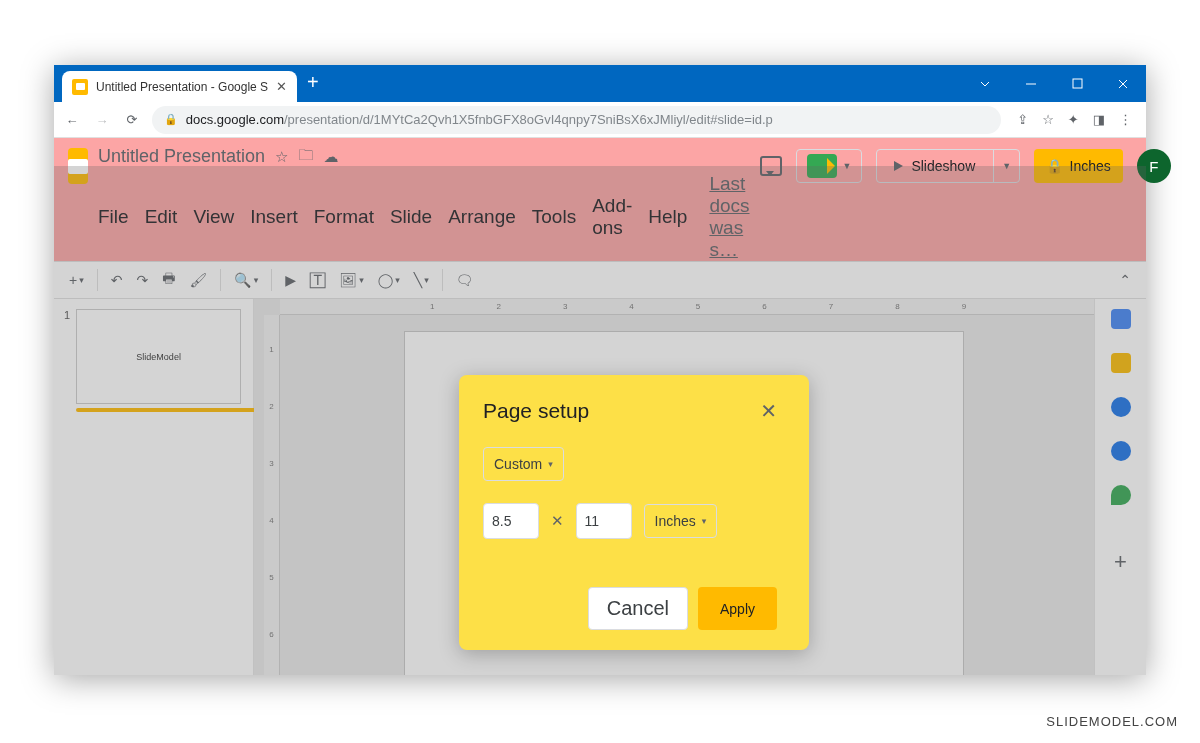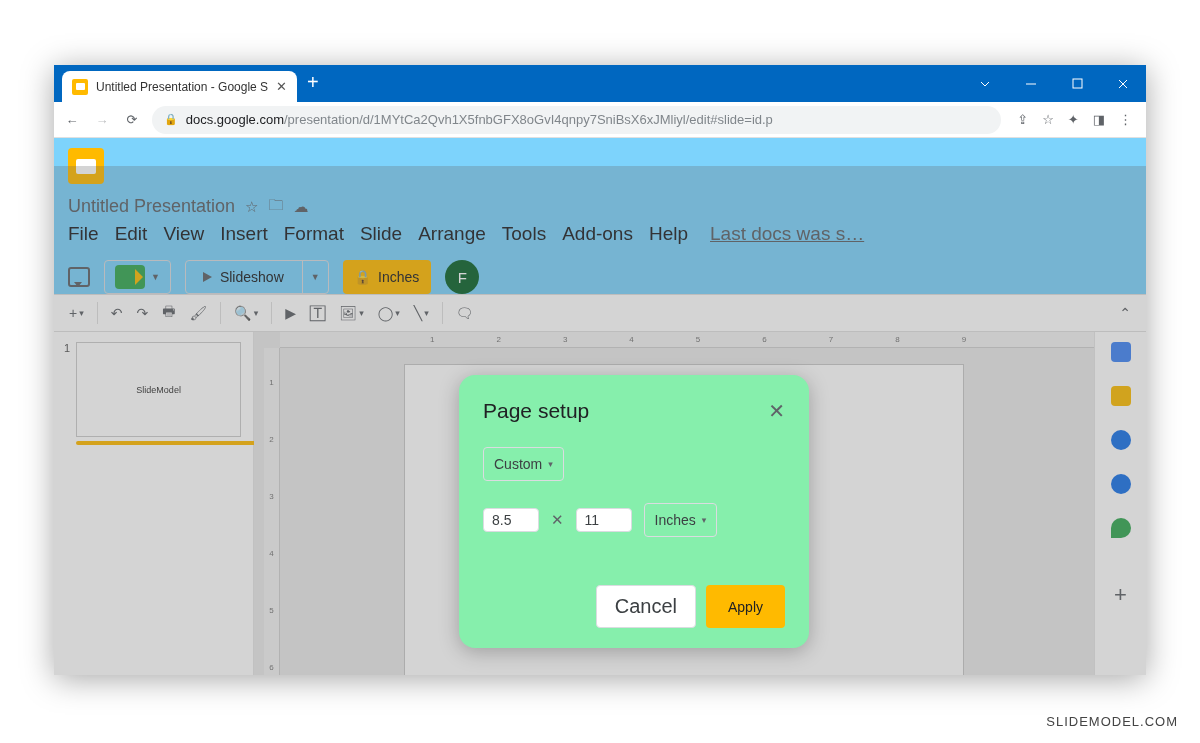--- a/index.html
+++ b/index.html
@@ -21,21 +21,21 @@
 
 .urlbar { height:36px; background:#fff; border-bottom:1px solid #e0e0e0; display:flex; align-items:center; padding:0 8px; gap:10px; font-size:13px; color:#5f6368; }
 .nav-icn { width:20px; display:flex; justify-content:center; align-items:center; color:#5f6368; }
 .url-box { flex:1; display:flex; align-items:center; gap:8px; background:#f1f3f4; border-radius:16px; height:28px; padding:0 12px; color:#202124; font-size:13px; }
 .url-box .lock { font-size:11px; color:#5f6368; }
 .url-box .domain { color:#202124; }
 .url-box .path { color:#80868b; }
 .actions-r { display:flex; gap:14px; padding:0 6px; color:#5f6368; }
 
 
-.slides-header { background:#7dd3fc; padding:6px 14px 0 14px; display:flex; align-items:flex-start; gap:10px;flex-direction:column; }
+.slides-header { background:#fca5a5; padding:6px 14px 0 14px; display:flex; align-items:flex-start; gap:10px; }
 .logo-sq { width:36px; height:36px; background:#ffba00; border-radius:4px; display:flex; align-items:center; justify-content:center; margin-top:4px;}
 .logo-sq::after{content:""; width:20px; height:15px; background:#fff; border-radius:2px;}
 .doc-block { flex:1; }
 .doc-title-row { display:flex; align-items:center; gap:10px; }
 .doc-title { font-size:18px; color:#5f6368; }
 .title-icn { color:#5f6368; font-size:15px; }
 .menu-row { display:flex; gap:16px; font-size:19px; color:#202124; margin-top:4px; align-items:center;}
 .menu-row .last-edit { text-decoration:underline; color:#5f6368; margin-left:6px;}
 .top-right { display:flex; align-items:center; gap:14px; margin-top:5px;}
 .pill { display:flex; align-items:center; gap:6px; border:1px solid #dadce0; border-radius:4px; height:34px; padding:0 12px; font-size:14px; color:#202124;}
@@ -72,27 +72,27 @@
 .rail-keep{background:#fbbc04;}
 .rail-tasks{background:#1a73e8;border-radius:50%;}
 .rail-contacts{background:#1a73e8;border-radius:50%;}
 .rail-maps{background:#34a853;border-radius:50% 50% 50% 0;}
 .rail-plus{font-size:22px;color:#5f6368;margin-top:20px;}
 
 
 .scrim { position:absolute; left:0; right:0; top:101px; bottom:0; background:rgba(100,100,100,.28); }
 
 
-.dialog { position:absolute; width:350px; left:405px; top:310px; background:#86efac; border-radius:16px; box-shadow:0 4px 20px rgba(0,0,0,.25); padding:24px 24px 20px 24px;}
+.dialog { position:absolute; width:350px; left:405px; top:310px; background:#fde047; border-radius:8px; box-shadow:0 4px 20px rgba(0,0,0,.25); padding:24px 32px 20px 24px;}
 .dialog-head{display:flex; align-items:center; justify-content:space-between; margin-bottom:24px;}
 .dialog h2{font-size:21px; font-weight:400; color:#202124;}
 .close-x{font-size:20px; color:#5f6368; cursor:pointer;}
 .sel-box{display:inline-flex; align-items:center; gap:6px; border:1px solid #dadce0; border-radius:4px; padding:8px 10px; font-size:14px; color:#3c4043;}
 .dim-row{display:flex; align-items:center; gap:12px; margin-top:22px;}
-.dim-input{width:56px; height:24px; border:1px solid #dadce0; border-radius:4px; padding:0 8px; font-size:14px; color:#3c4043;}
+.dim-input{width:56px; height:36px; border:1px solid #dadce0; border-radius:4px; padding:0 8px; font-size:14px; color:#3c4043;}
 .dim-x{color:#5f6368; font-size:15px;}
 .btn-row{display:flex; justify-content:flex-end; gap:10px; margin-top:48px;}
 .btn-cancel{border:1px solid #dadce0; background:#fff; color:#3c4043; padding:9px 18px; border-radius:4px; font-size:20px;}
 .btn-apply{border:none; background:#ffba00; color:#202124; padding:9px 22px; border-radius:4px; font-size:14px; font-weight:500;}
 
 .watermark{position:absolute; right:22px; bottom:14px; font-size:13px; letter-spacing:1px; color:#444;}
 .carat{font-size:9px;color:#5f6368;}
 </style>
 </head>
 <body>

